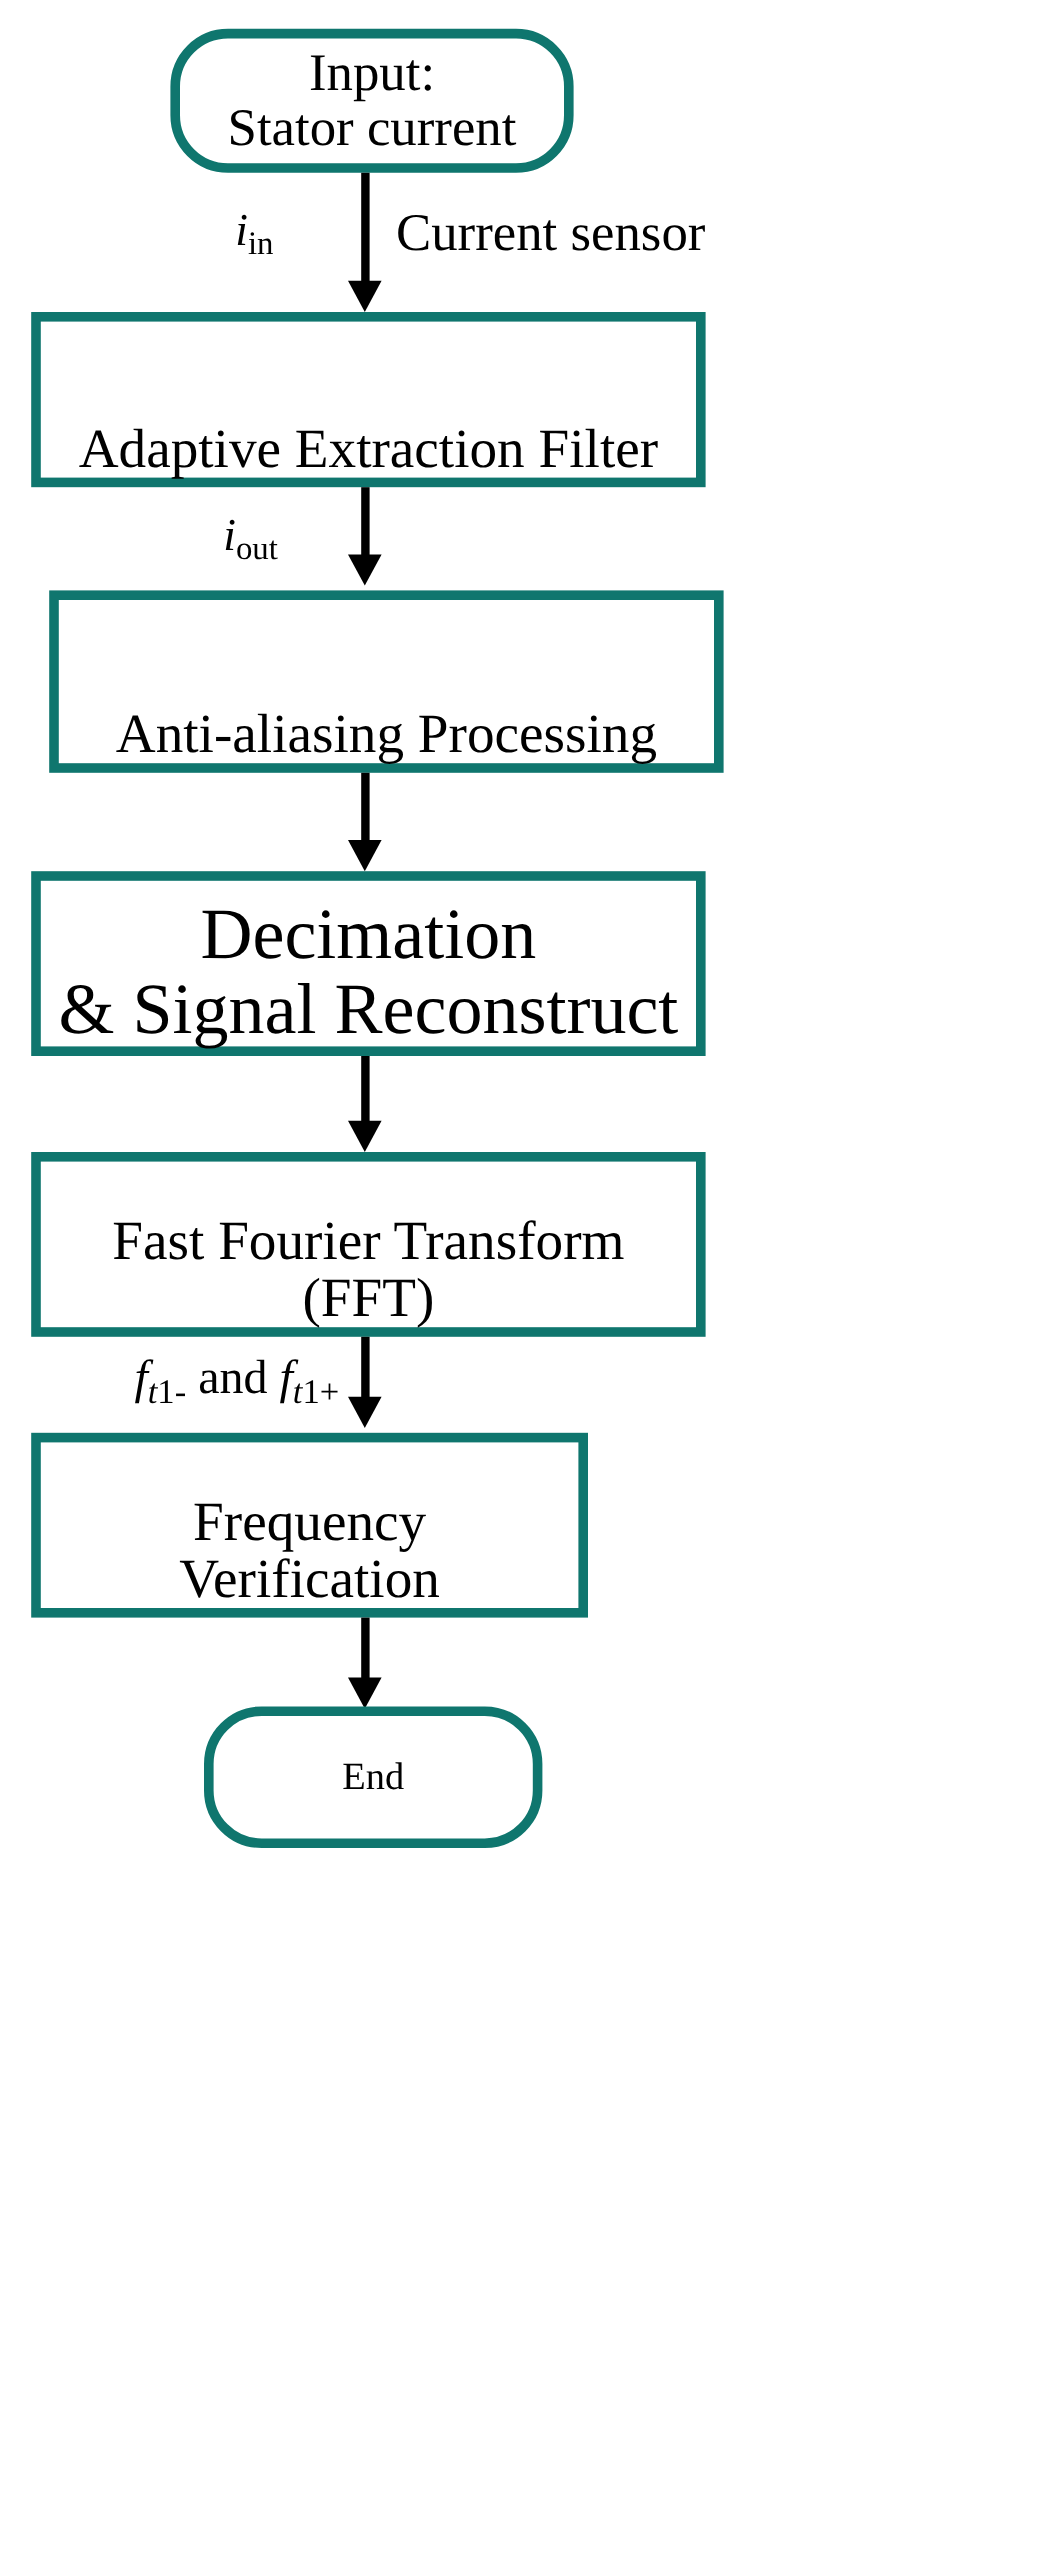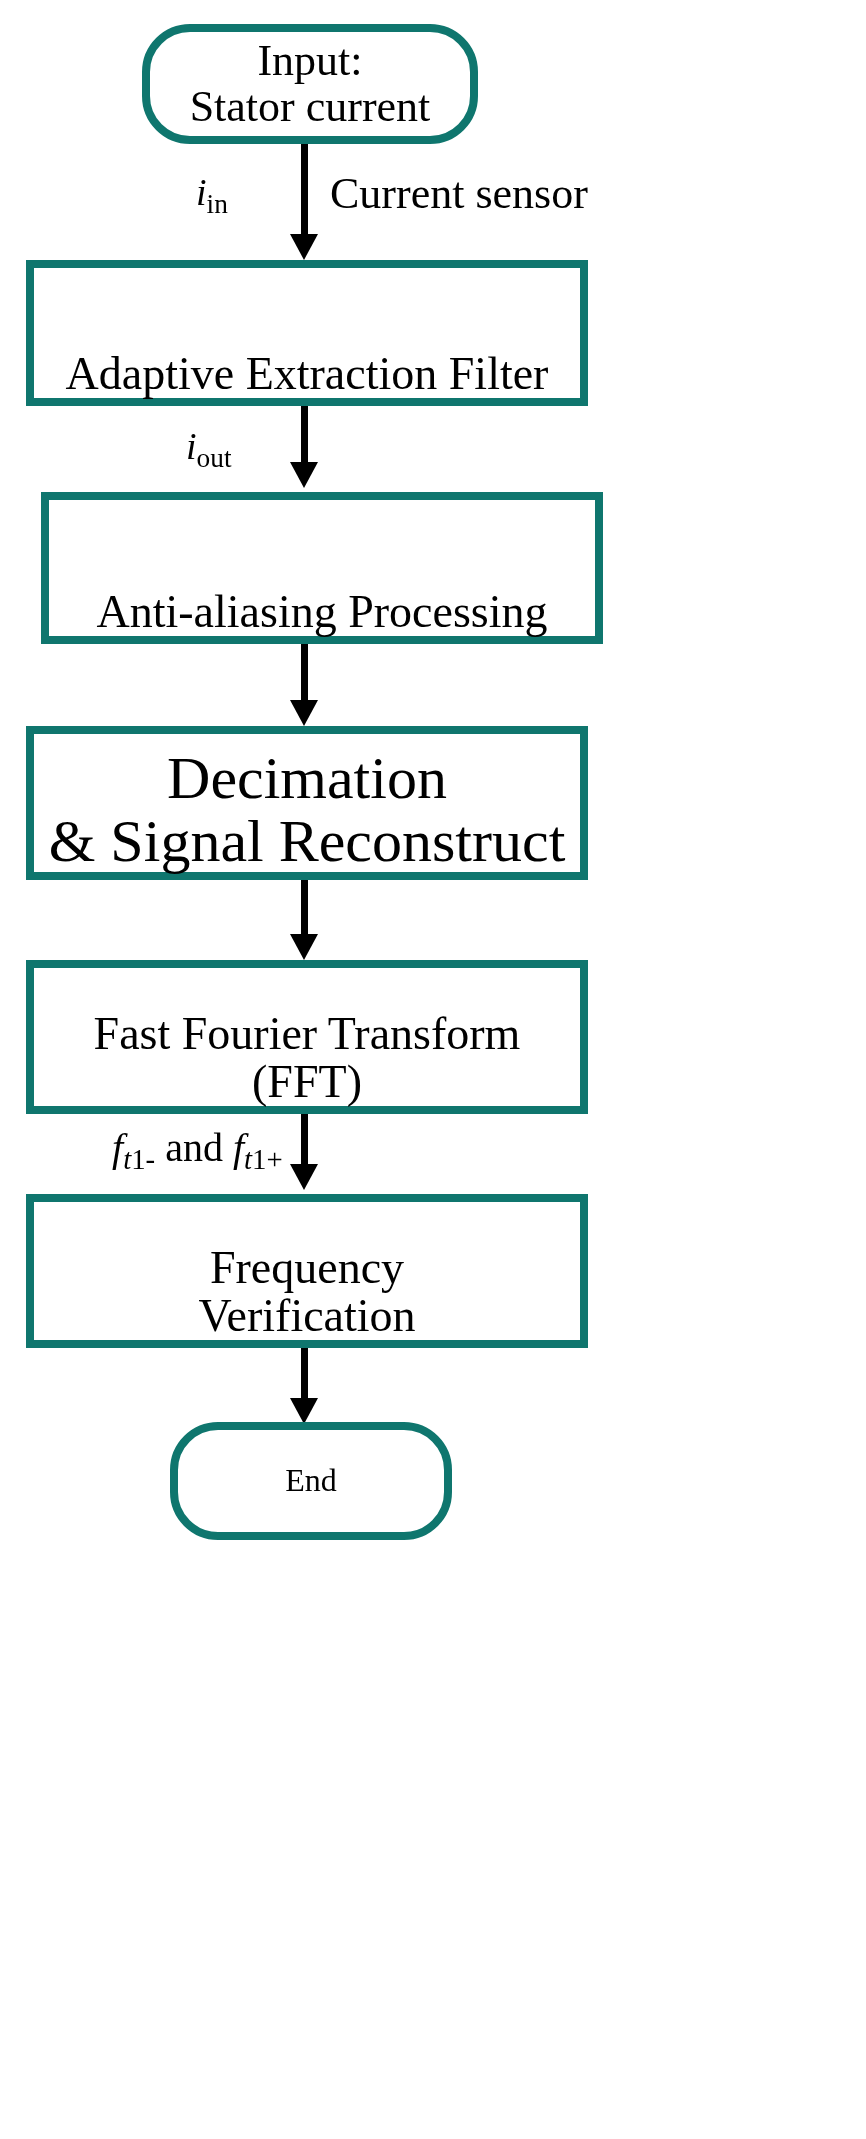--- a/index.html
+++ b/index.html
@@ -118,21 +118,21 @@
 (FFT)</span>
   </div>
 
   <div class="conn" style="left:301px; top:1114px; width:7px; height:54px;"></div>
   <div class="arrowhead" style="left:290px; top:1164px;"></div>
 
   <div class="edge-label" style="left:112px; top:1124px; font-size:40px;">
     <span class="v">f</span><span class="sub sub-i">t</span><span class="sub">1-</span><span> and </span><span class="v">f</span><span class="sub sub-i">t</span><span class="sub">1+</span>
   </div>
 
-  <div class="node process" style="left:26px; top:1194px; width:562px; height:154px; font-size:46px;">
+  <div class="node process" style="left:26px; top:1194px; width:464px; height:154px; font-size:46px;">
     <span class="txt">Frequency
 Verification</span>
   </div>
 
   <div class="conn" style="left:301px; top:1348px; width:7px; height:54px;"></div>
   <div class="arrowhead" style="left:290px; top:1398px;"></div>
 
   <div class="node terminator" style="left:170px; top:1422px; width:282px; height:118px; font-size:32px;">
     <span class="txt">End</span>
   </div>

